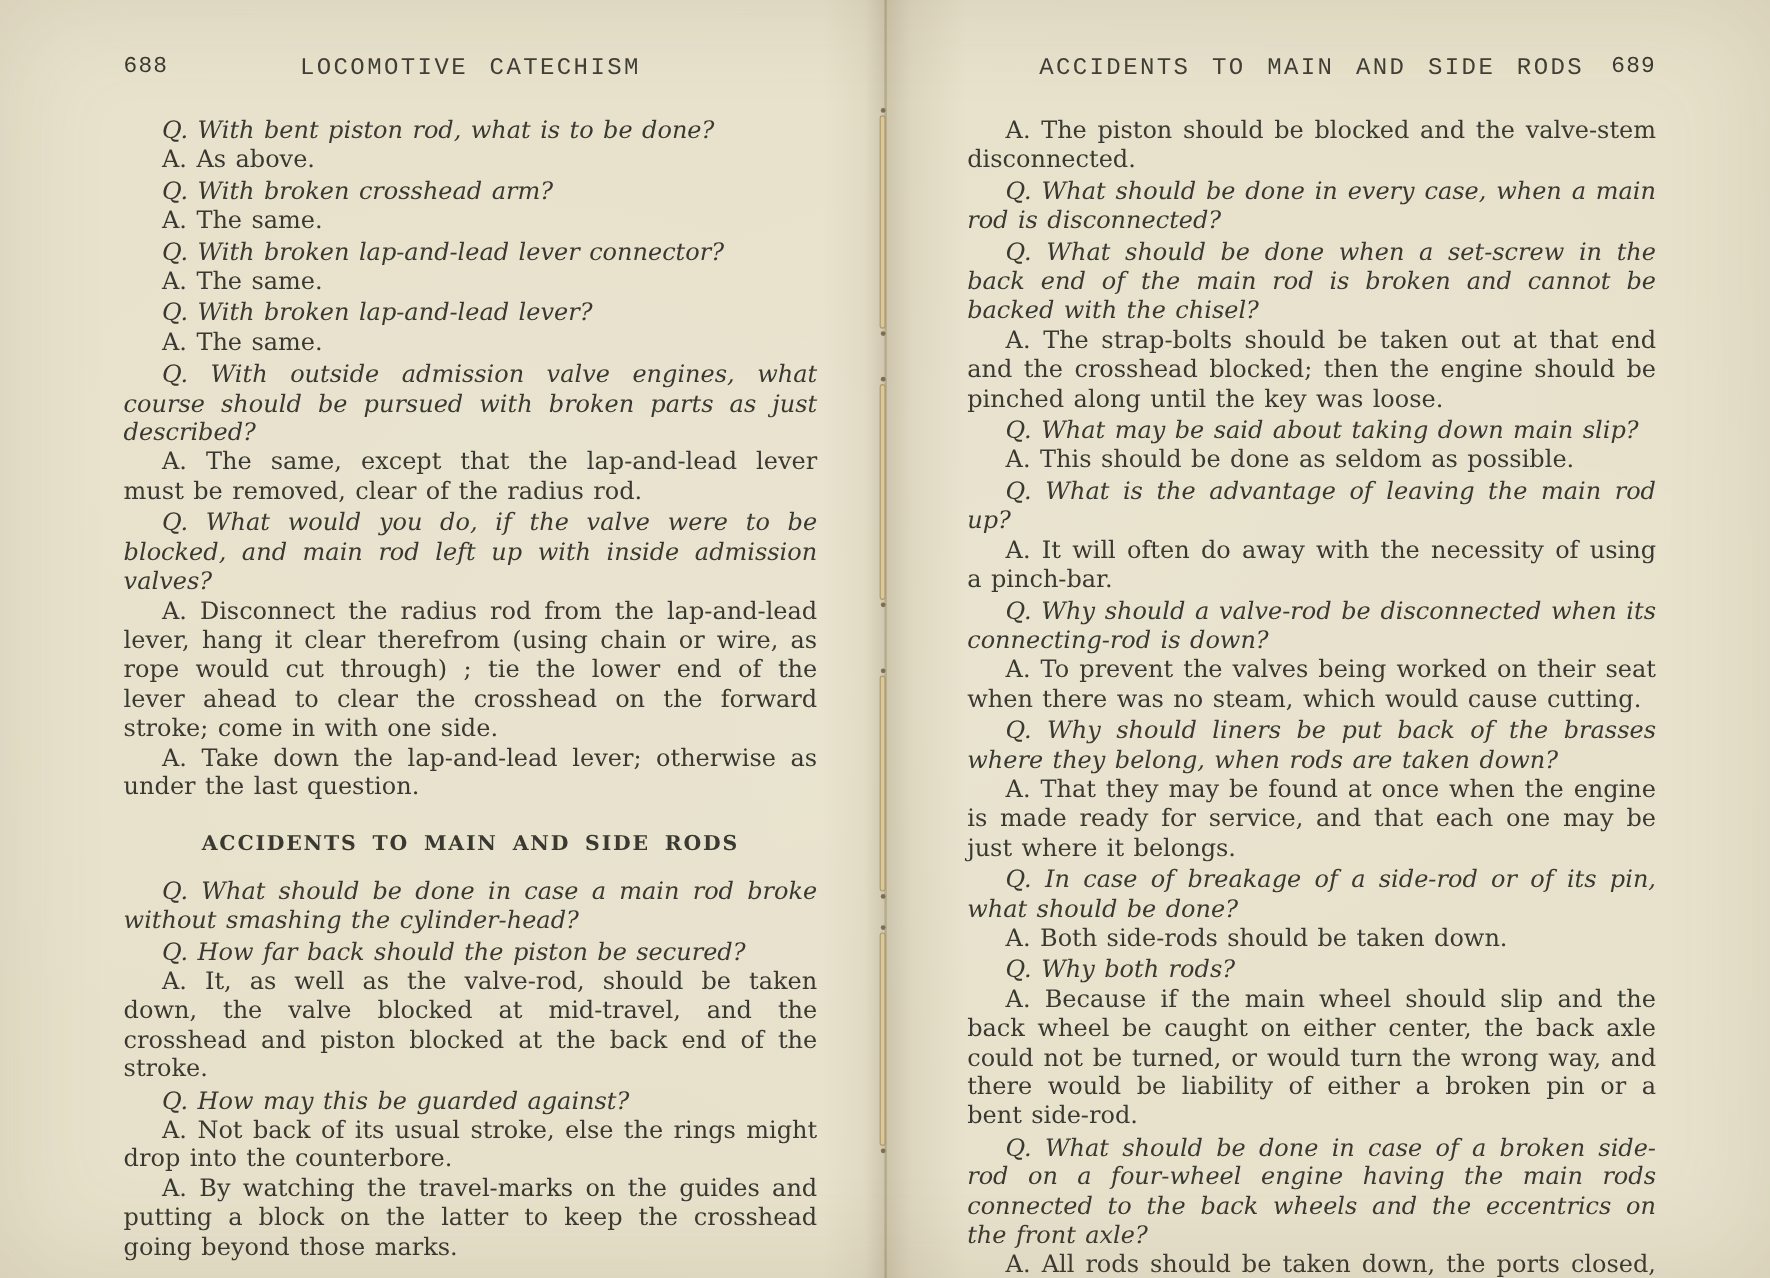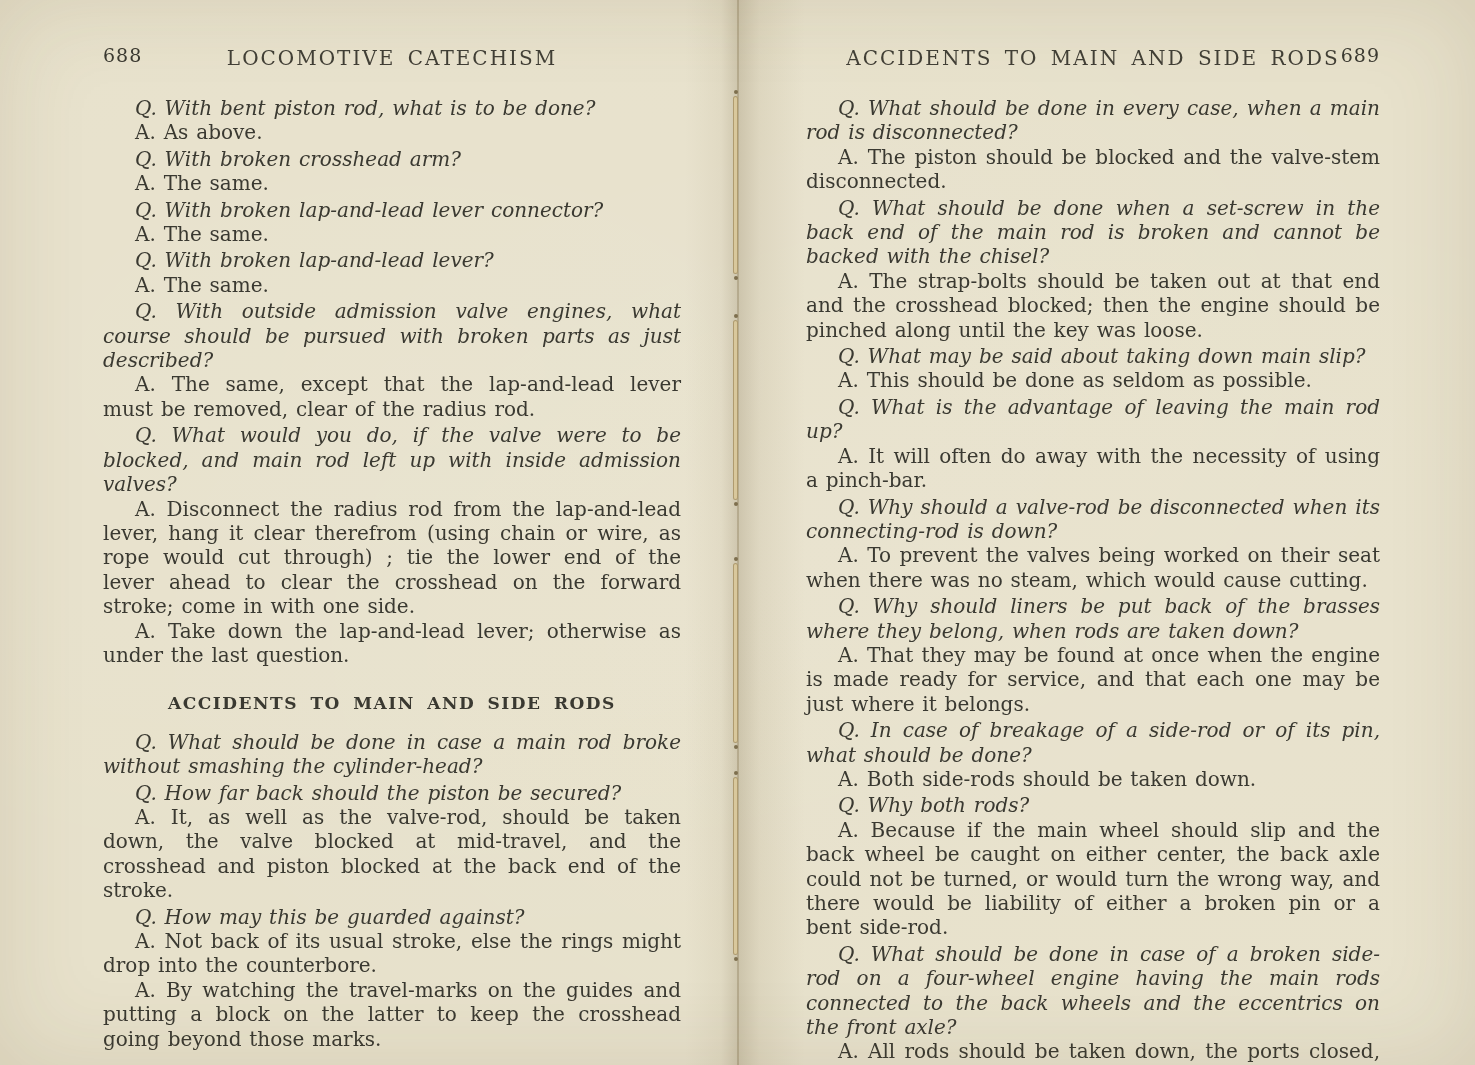--- a/index.html
+++ b/index.html
@@ -67,20 +67,21 @@
   .thread.t4 { top: 777px; height: 178px; }
   
   .page { position: absolute; top: 46px; }
   .page-left  { left: 103px; width: 578px; }
   .page-right { left: 806px; width: 574px; }
   .page-header {
     position: relative;
     height: 24px;
     margin-bottom: 26px;
     text-align: center;
+    font-family: Liberation Mono, monospace;
   }
   .running-title {
     font-size: 20px;
     letter-spacing: 2px;
     word-spacing: 4px;
     color: #413f36;
   }
   .page-number {
     position: absolute; top: -2px;
     font-size: 19px;
@@ -151,22 +152,22 @@
         <p class="para answer">A. By watching the travel-marks on the guides and putting a block on the latter to keep the crosshead going beyond those marks.</p>
       </div>
   </div>
 
   <div class="page page-right">
     <div class="page-header">
       <span class="running-title">ACCIDENTS TO MAIN AND SIDE RODS</span>
       <span class="page-number num-right">689</span>
     </div>
     <div class="page-body">
+        <p class="para answer">A. The piston should be blocked and the valve-stem disconnected.</p>
         <p class="para question">Q. What should be done in every case, when a main rod is disconnected?</p>
-        <p class="para answer">A. The piston should be blocked and the valve-stem disconnected.</p>
         <p class="para question">Q. What should be done when a set-screw in the back end of the main rod is broken and cannot be backed with the chisel?</p>
         <p class="para answer">A. The strap-bolts should be taken out at that end and the crosshead blocked; then the engine should be pinched along until the key was loose.</p>
         <p class="para question">Q. What may be said about taking down main slip?</p>
         <p class="para answer">A. This should be done as seldom as possible.</p>
         <p class="para question">Q. What is the advantage of leaving the main rod up?</p>
         <p class="para answer">A. It will often do away with the necessity of using a pinch-bar.</p>
         <p class="para question">Q. Why should a valve-rod be disconnected when its connecting-rod is down?</p>
         <p class="para answer">A. To prevent the valves being worked on their seat when there was no steam, which would cause cutting.</p>
         <p class="para question">Q. Why should liners be put back of the brasses where they belong, when rods are taken down?</p>
         <p class="para answer">A. That they may be found at once when the engine is made ready for service, and that each one may be just where it belongs.</p>

